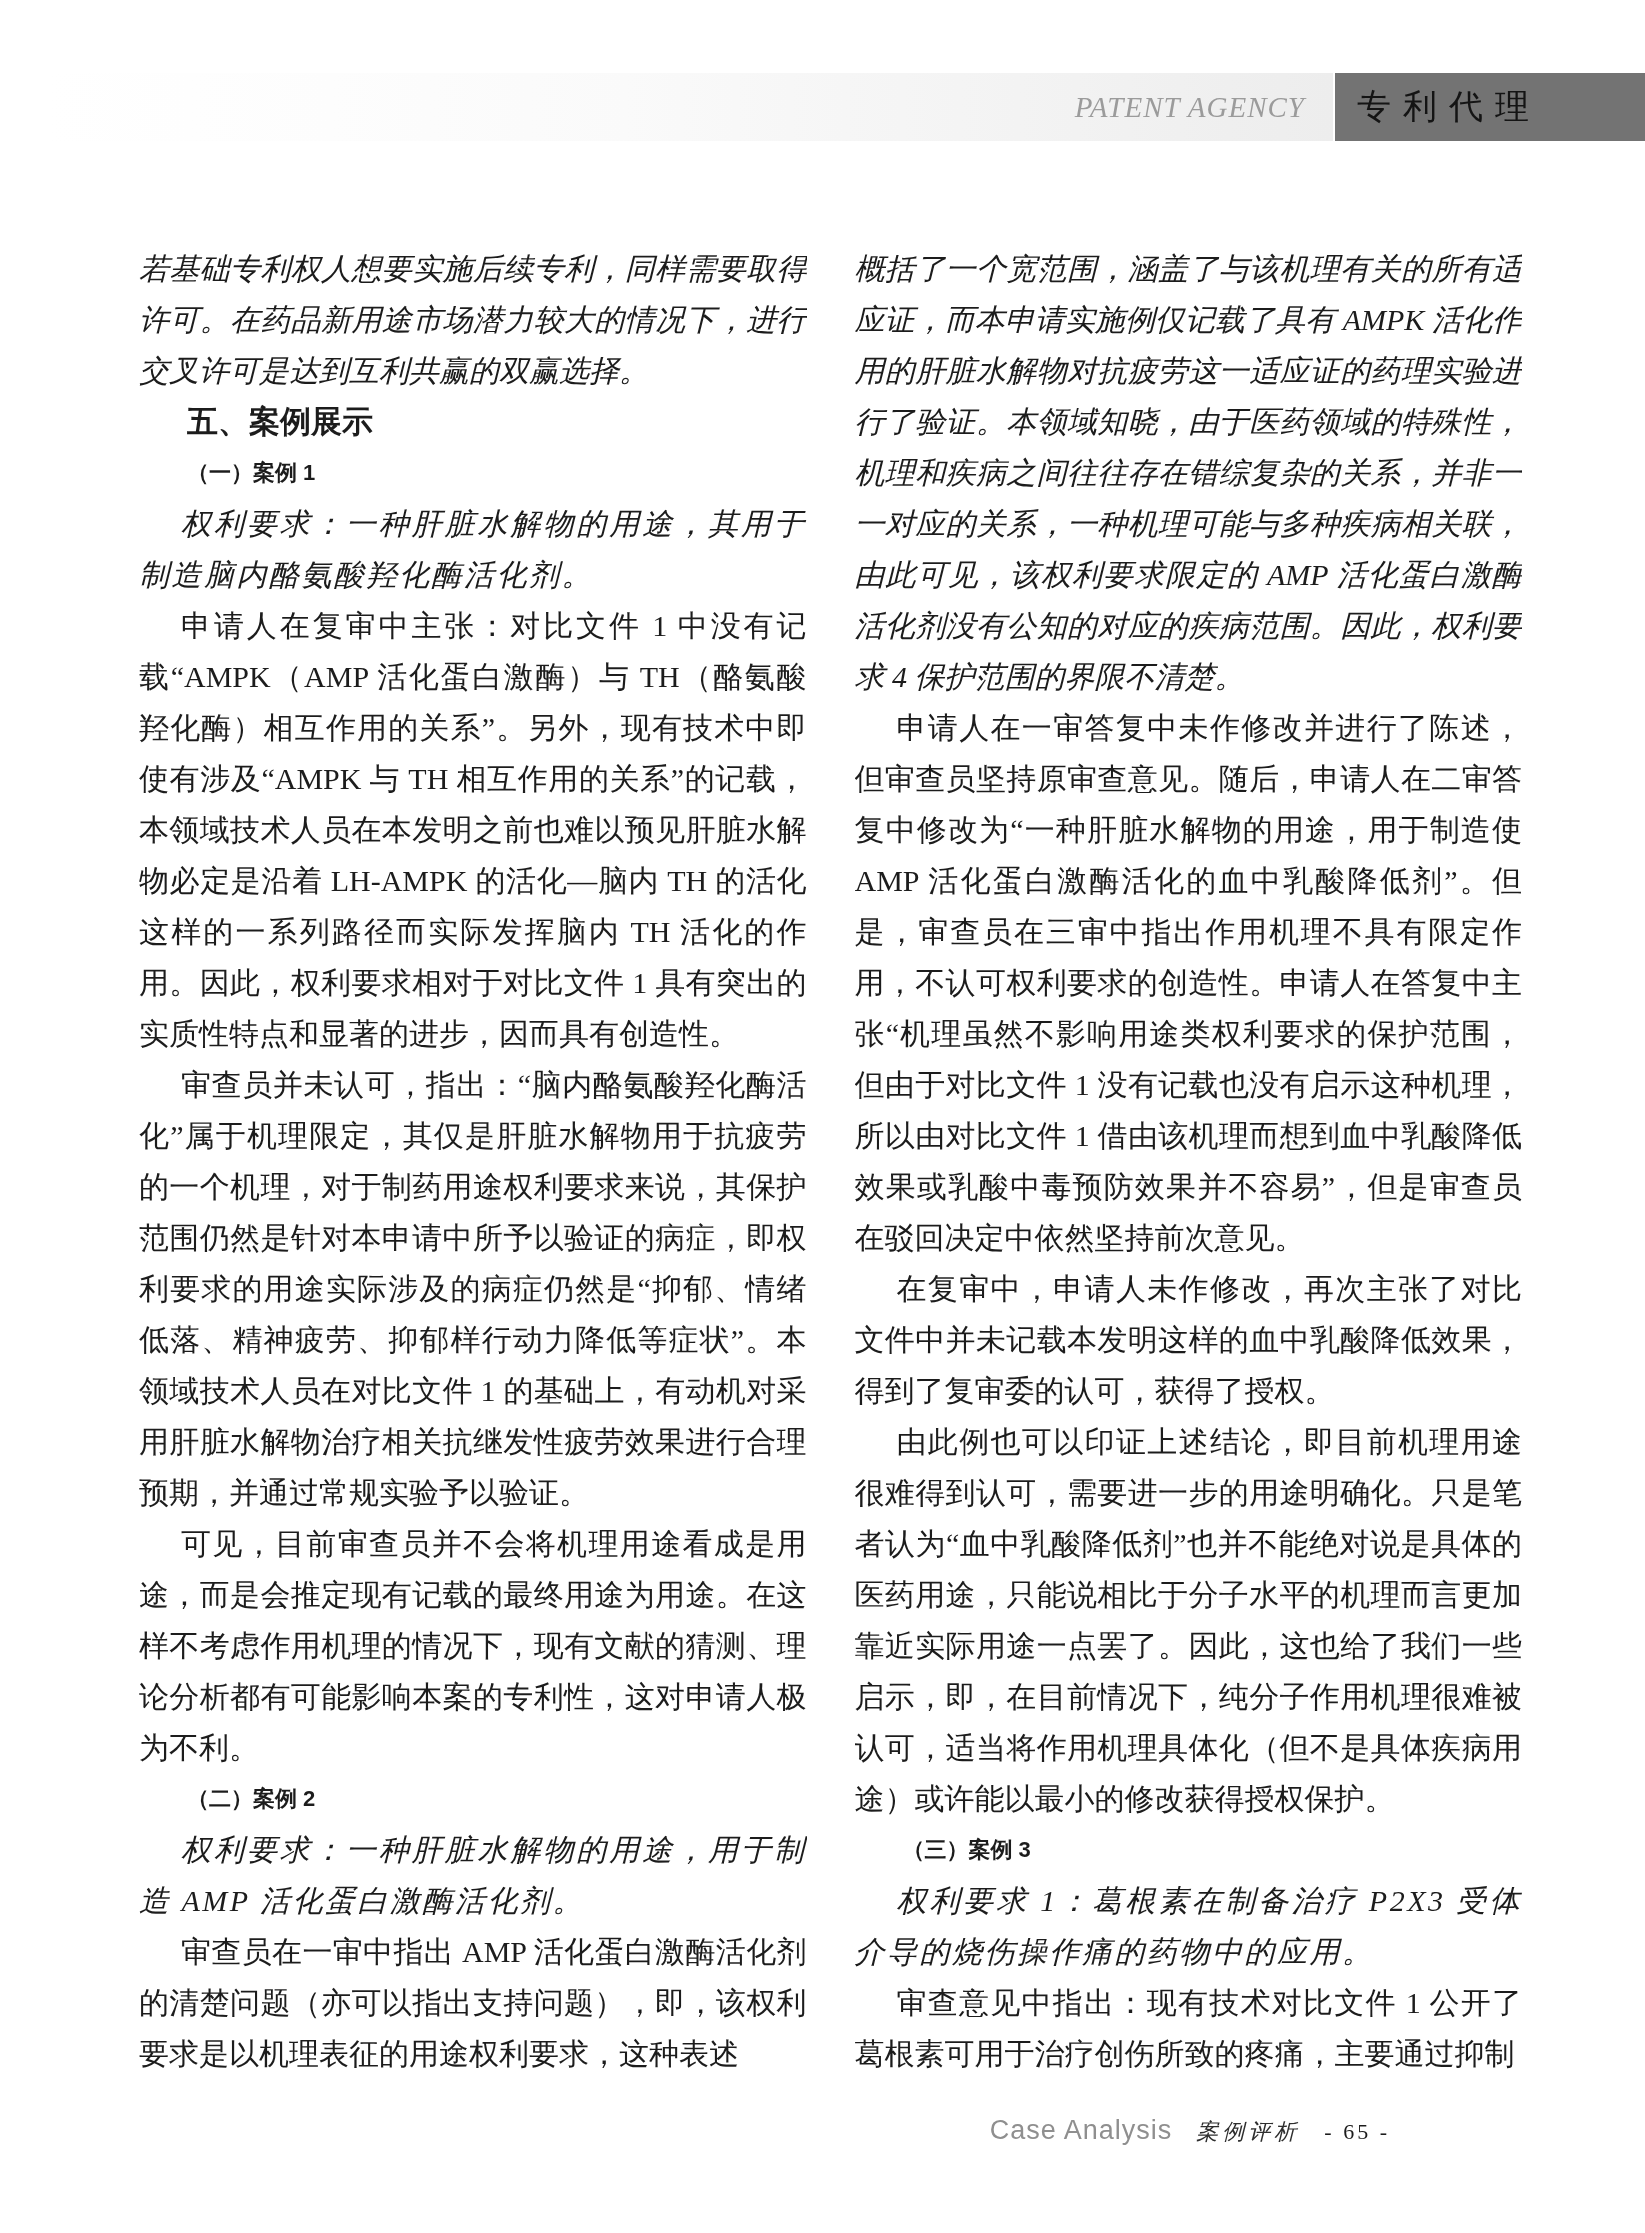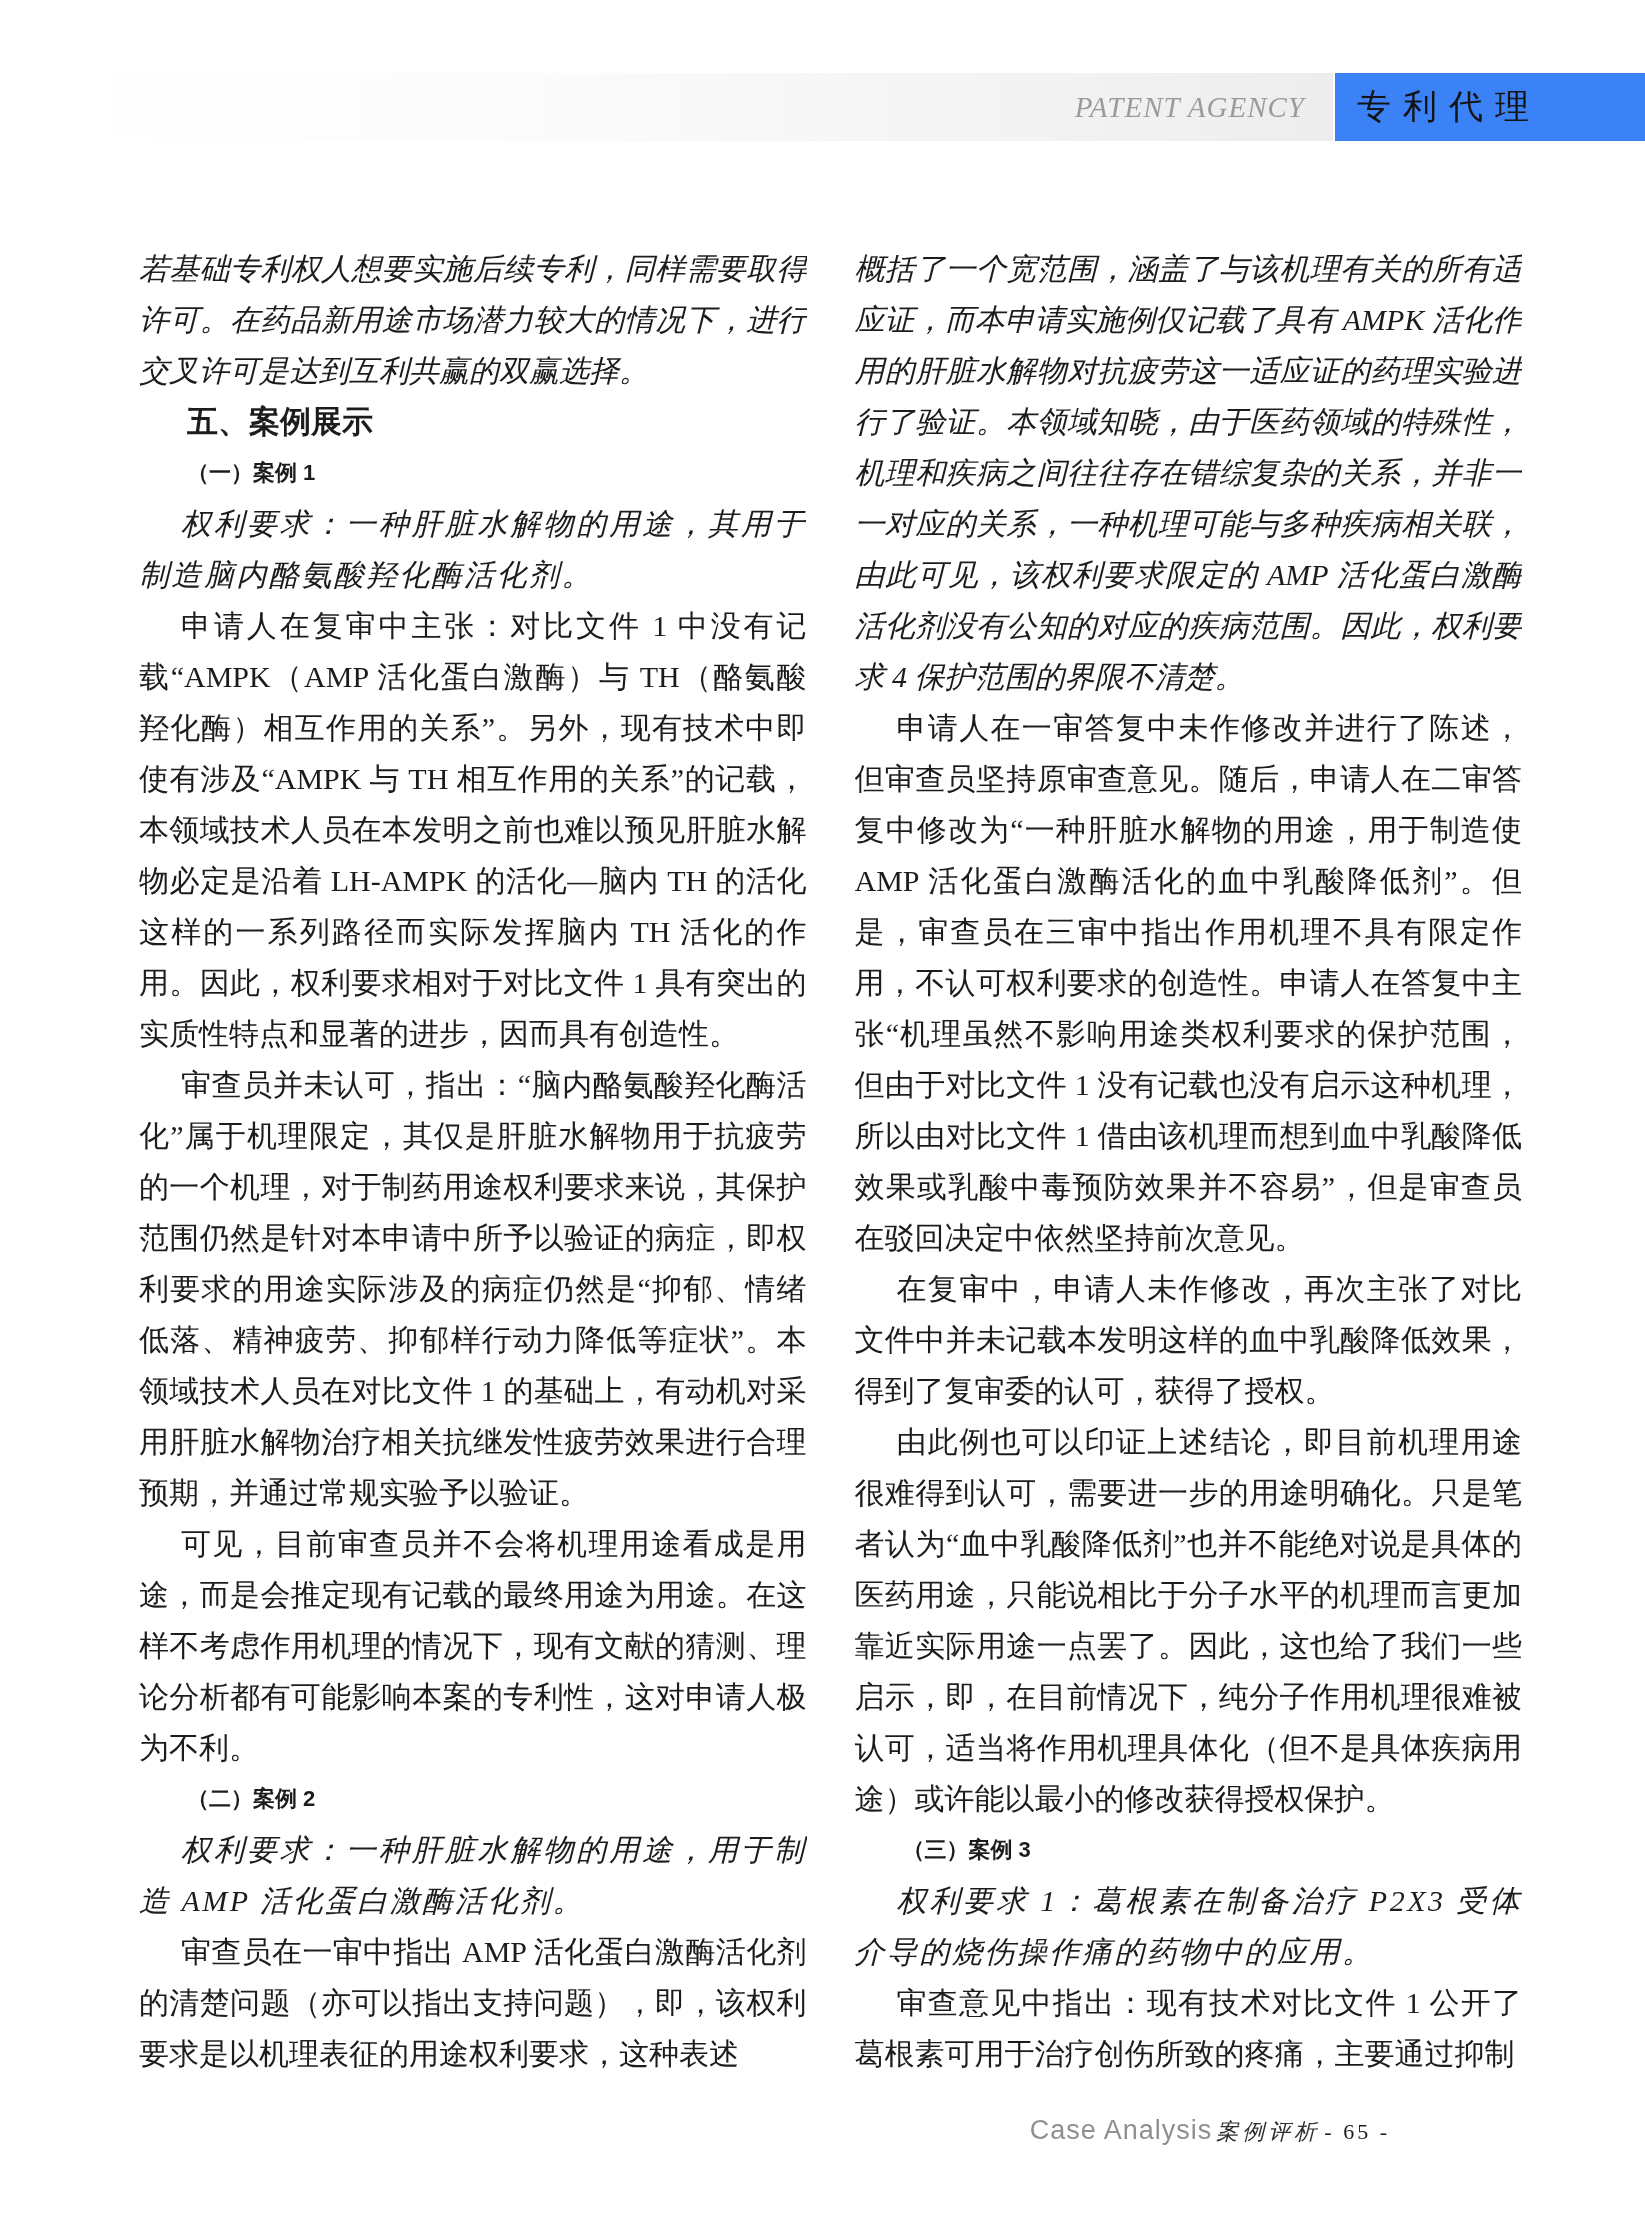--- a/index.html
+++ b/index.html
@@ -19,21 +19,21 @@
     display:flex;align-items:center;justify-content:flex-end;
     padding-right:28px;box-sizing:border-box;
   }
   .header-en{
     font-family:"Liberation Serif", serif;
     font-style:italic;
     font-size:29px;color:#9b9b9b;letter-spacing:1px;white-space:nowrap;
   }
   .header-zh-box{
     position:absolute;top:73px;left:1335px;width:310px;height:68px;
-    background:#3b82f6;
+    background:#737373;
     display:flex;align-items:center;box-sizing:border-box;padding-left:22px;
   }
   .header-zh{
     font-family:"Liberation Sans", sans-serif;
     font-size:34px;color:#141414;letter-spacing:12px;white-space:nowrap;
   }
   
   .columns{
     position:absolute;top:243px;left:139px;width:1383px;
     display:flex;gap:48px;
@@ -52,21 +52,21 @@
   .h2{
     font-family:Liberation Sans, sans-serif;
     font-weight:bold;font-size:22px;text-indent:48px;text-align:left;margin:0;
   }
   .claim{
     font-style:italic;letter-spacing:2.5px;
   }
   
   .footer{
     position:absolute;top:2115px;right:256px;
-    display:flex;align-items:baseline;gap:4px;white-space:nowrap;
+    display:flex;align-items:baseline;gap:24px;white-space:nowrap;
   }
   .footer-en{
     font-family:"Liberation Sans", sans-serif;
     font-size:27px;color:#8f8f8f;letter-spacing:1px;
   }
   .footer-zh{
     font-family:Liberation Mono, monospace;
     font-style:italic;font-size:22px;color:#2e2e2e;letter-spacing:4px;
   }
   .footer-page{

